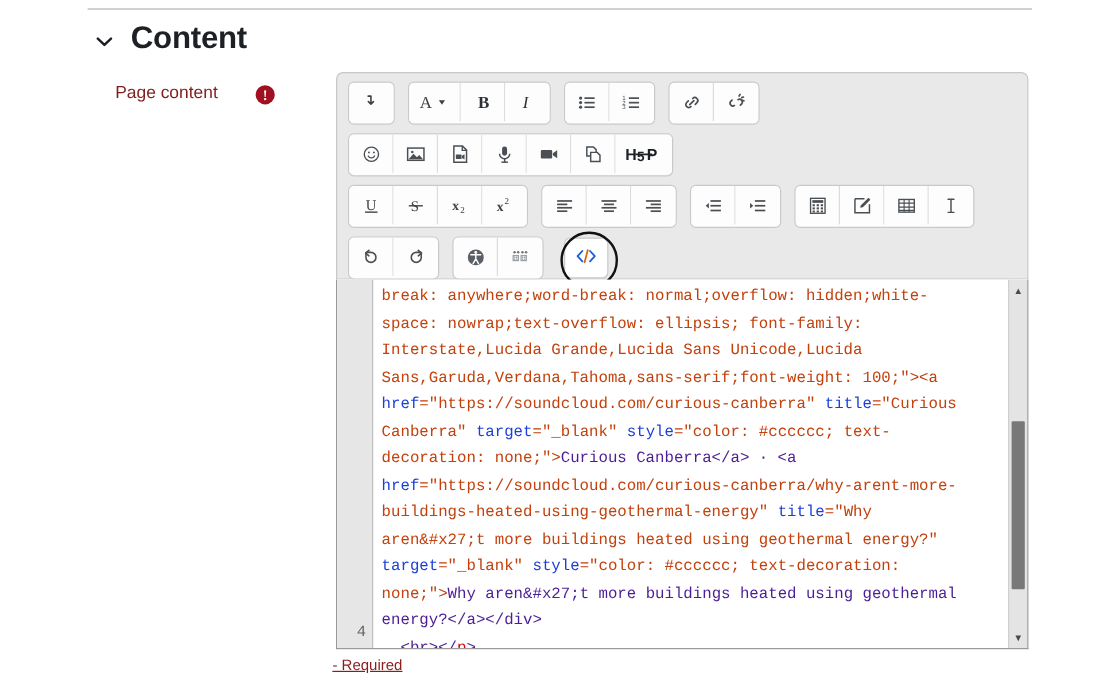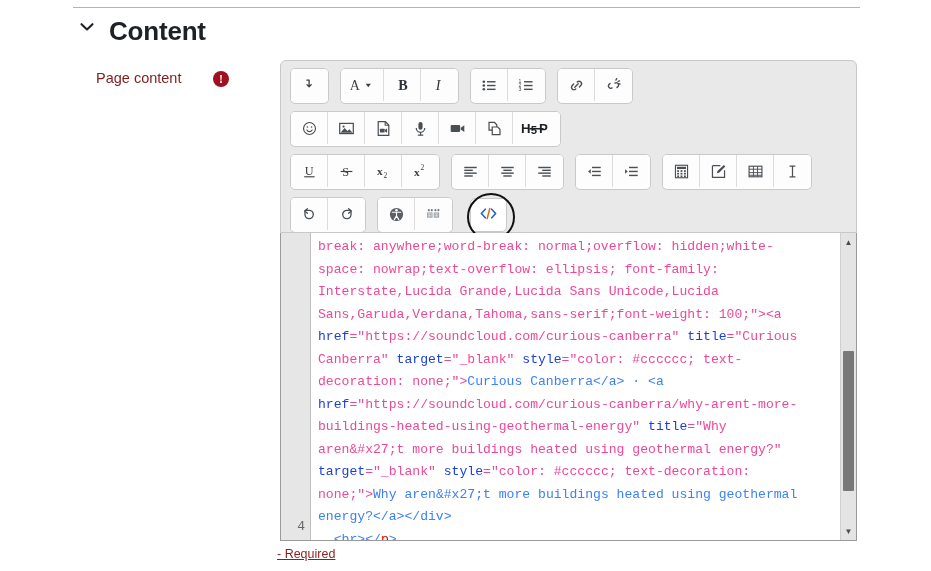--- a/index.html
+++ b/index.html
@@ -25,21 +25,21 @@
     height: 1px;
     background: #b3b3b3;
   }
 
   
   .section-head {
     position: absolute;
     left: 78px;
     top: 18px;
     display: flex;
-    align-items: flex-start;
+    align-items: flex-end;
     gap: 13px;
   }
   .chev {
     width: 18px;
     height: 18px;
     display: block;
     color: #1d2125;
     flex: 0 0 auto;
   }
   .section-title {
@@ -198,22 +198,22 @@
     font-size: 13.1px;
     line-height: 22.5px;
     color: #1a1a4a;
     padding: 3px 6px 0 7px;
     white-space: pre-wrap;
     word-break: break-word;
     overflow: hidden;
     box-sizing: border-box;
   }
   .attr { color: #1b3fd8; }
-  .val  { color: #ec4899; }
-  .txt  { color: #3b82f6; }
+  .val  { color: #c2410c; }
+  .txt  { color: #4c1d95; }
   .err  { color: #e00000; }
 
   
   .sbar {
     width: 15px;
     background: #e4e4e4;
     border-left: 1px solid #cfcfcf;
     flex: 0 0 auto;
     position: relative;
     cursor: pointer;

